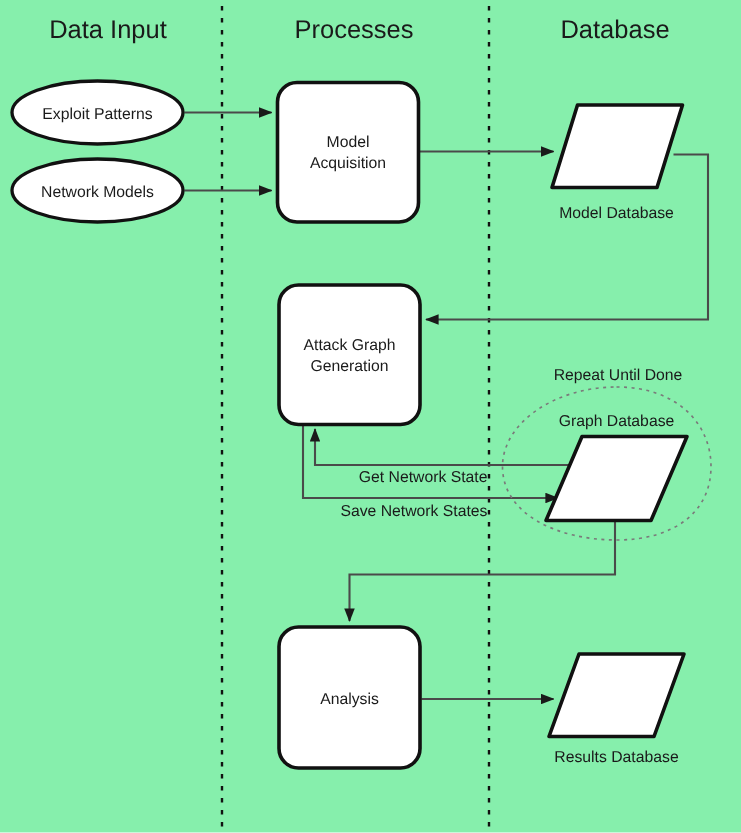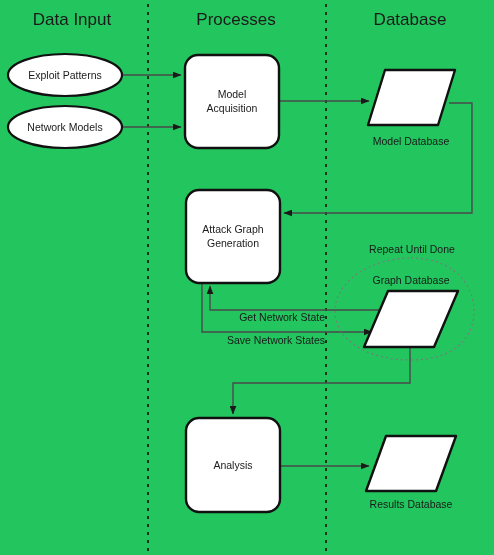--- a/index.html
+++ b/index.html
@@ -4,21 +4,21 @@
 <style>
   html, body {
     margin: 0;
     padding: 0;
     background: #ffffff;
   }
   #canvas {
     position: relative;
     width: 494px;
     height: 555px;
-    background: #22c55e;
+    background: #86efac;
     font-family: "Liberation Sans", sans-serif;
     overflow: hidden;
   }
   svg#diagram {
     position: absolute;
     left: 0;
     top: 0;
     width: 494px;
     height: 555px;
   }

